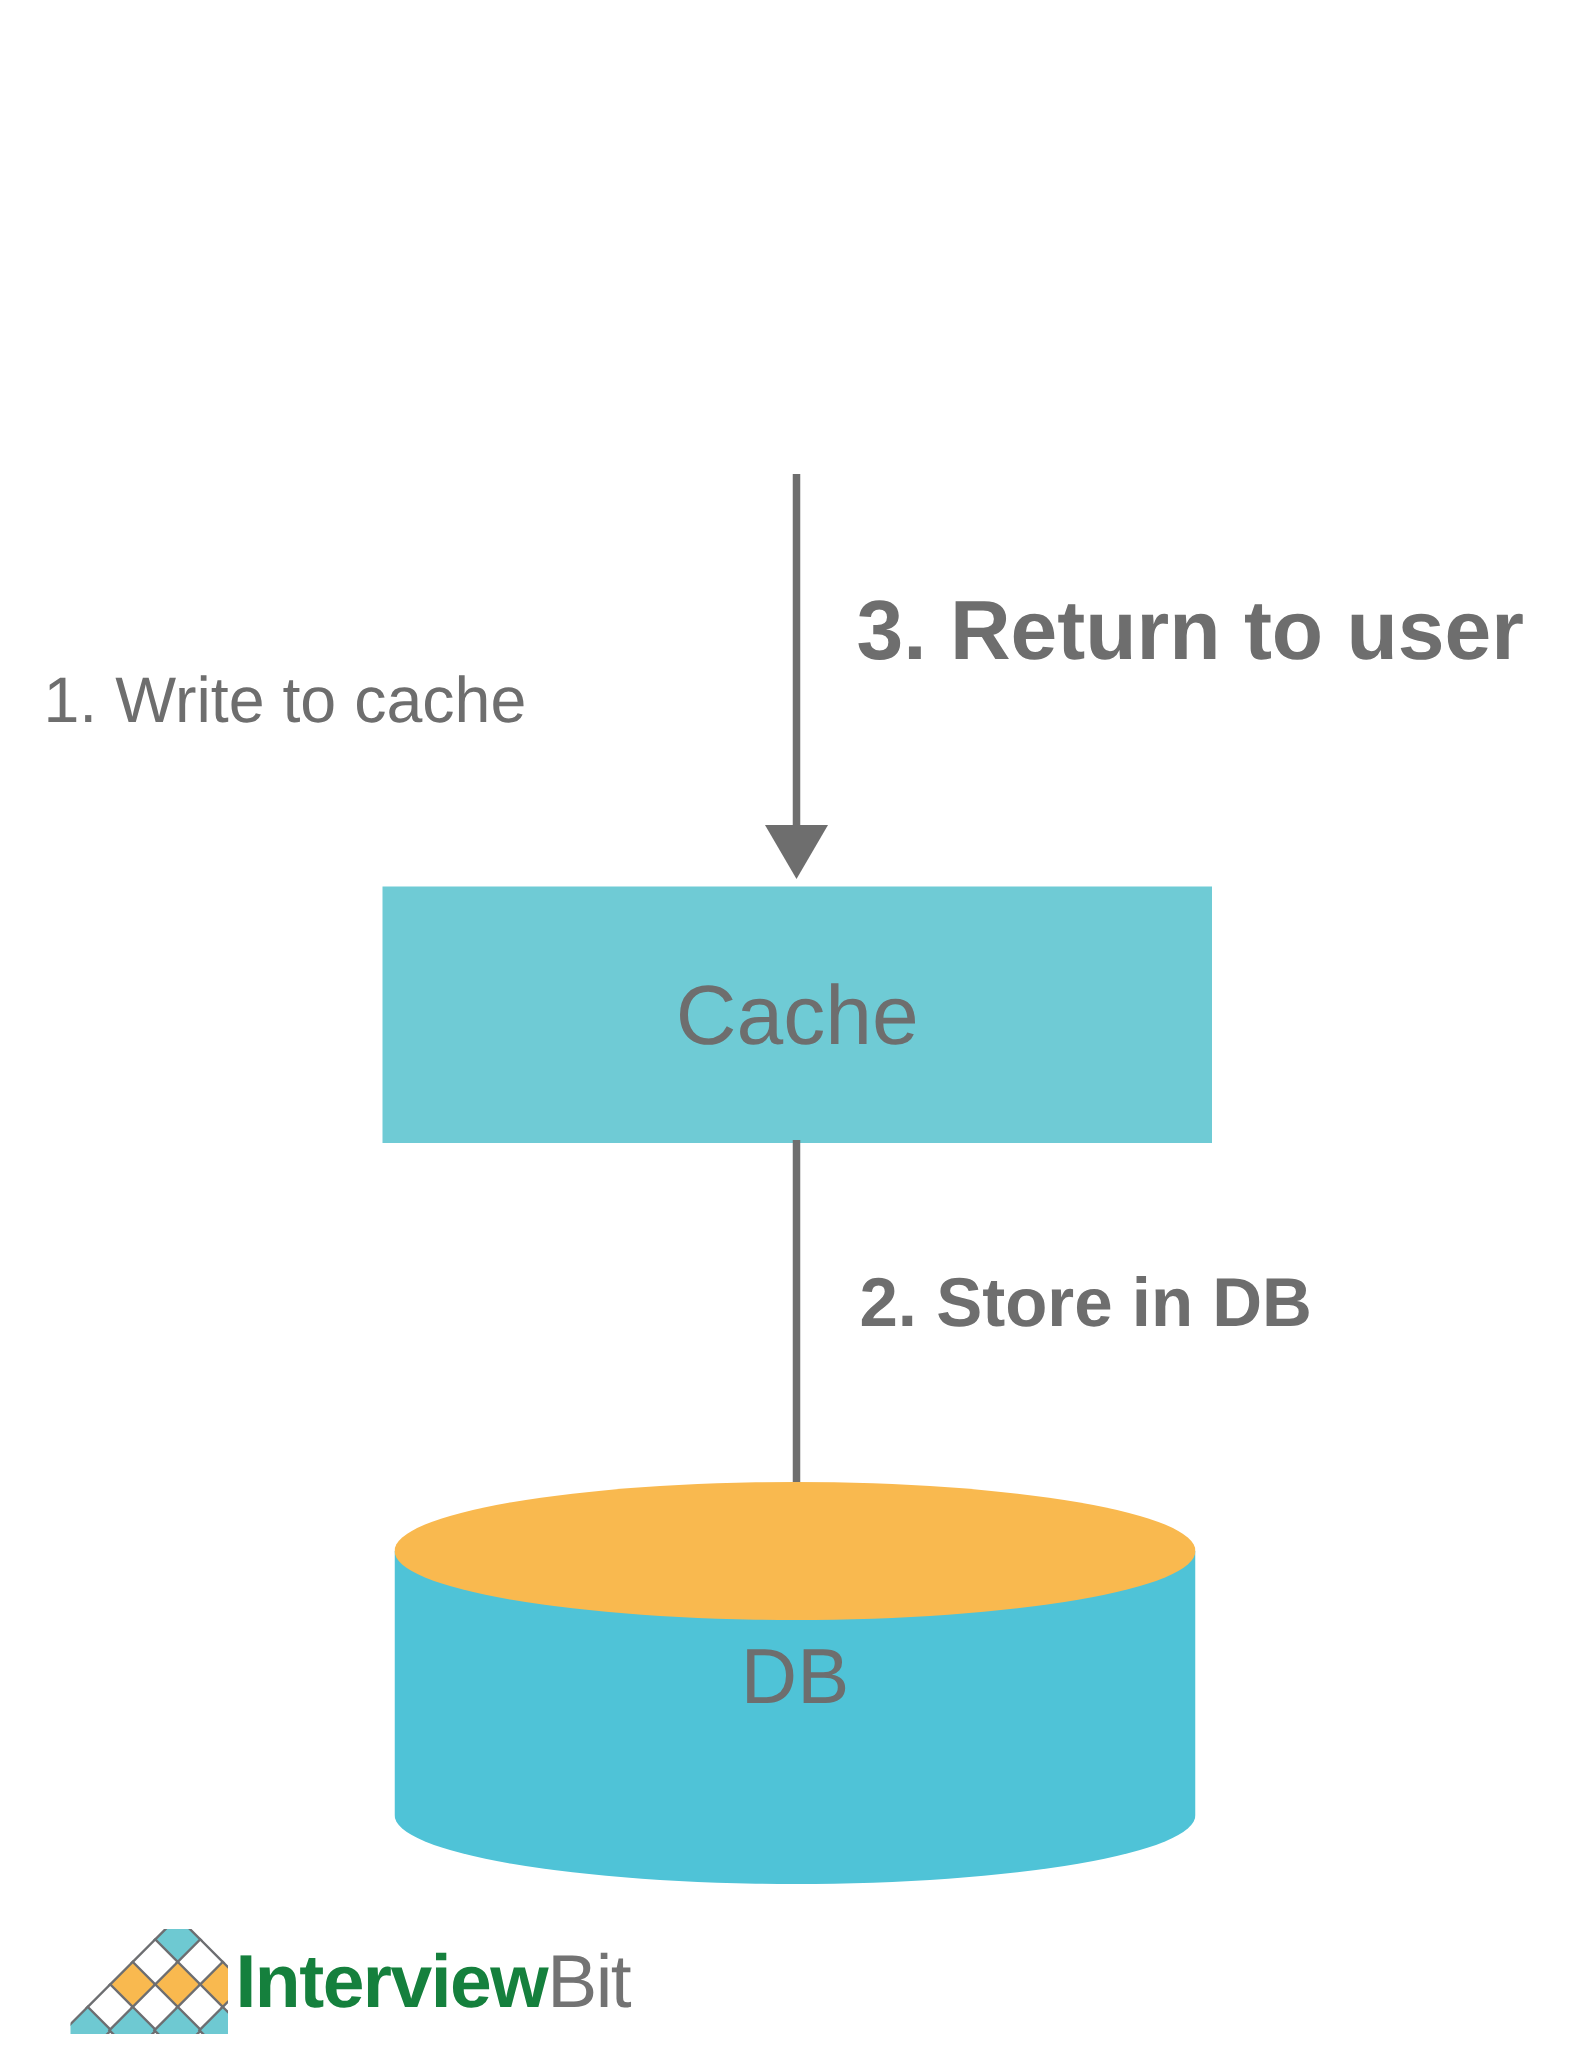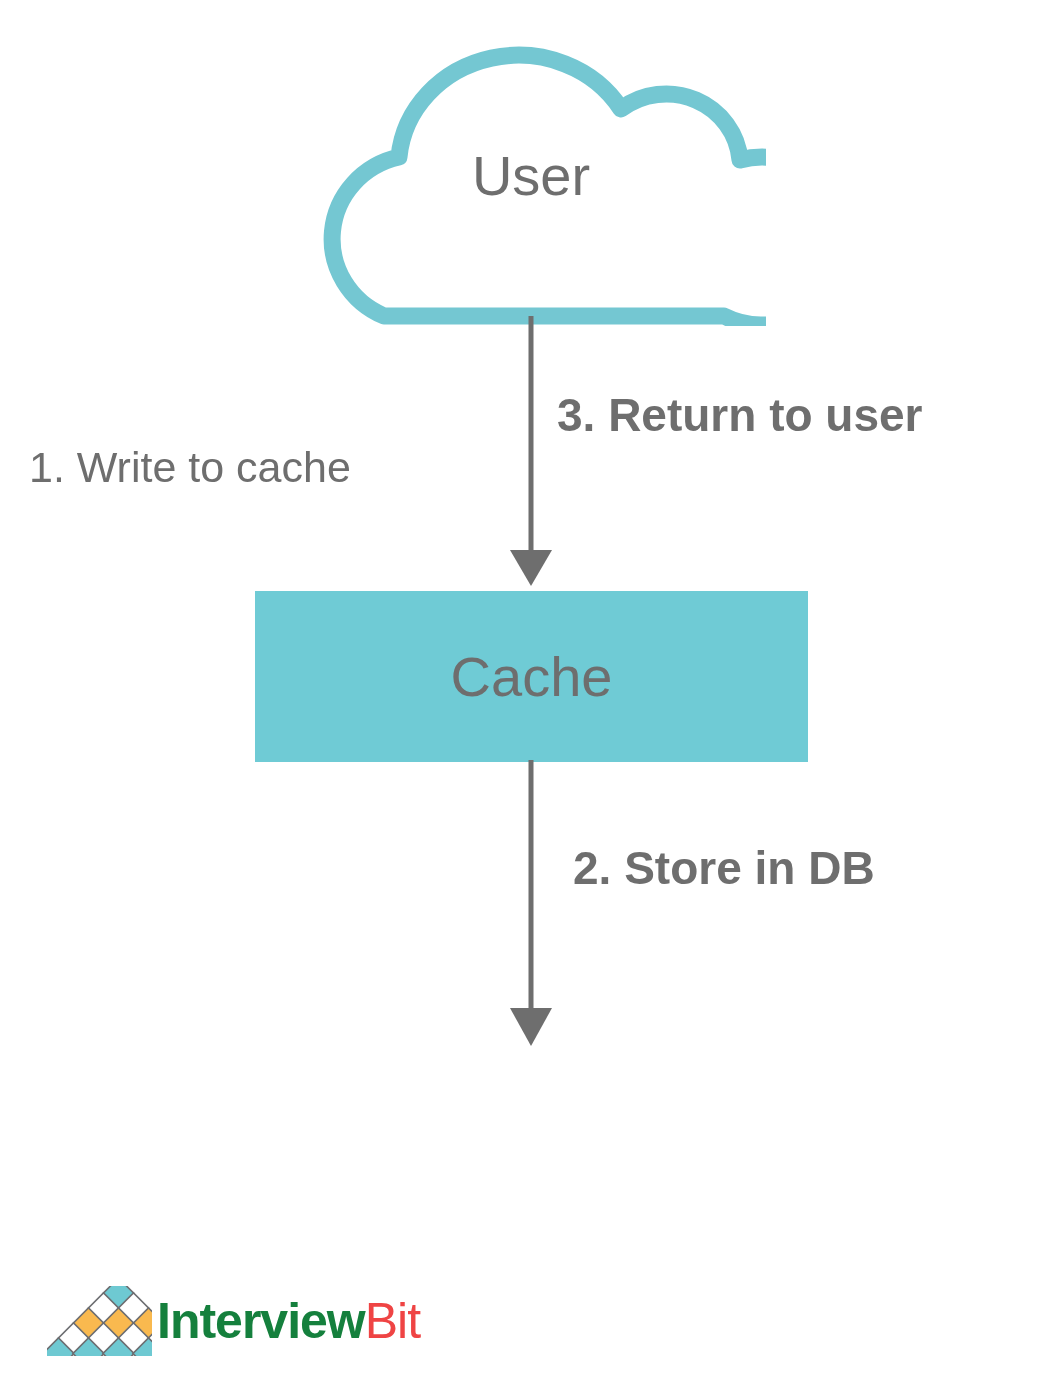--- a/index.html
+++ b/index.html
@@ -94,23 +94,23 @@
 
   
   #step1-label {
     left: 29px;
     top: 446px;
     font-size: 43px;
     font-weight: 400;
     text-align: center;
   }
   #step3-label {
-    left: 557px;
+    left: 571px;
     top: 392px;
-    font-size: 46px;
+    font-size: 56px;
     font-weight: 700;
     text-align: center;
   }
   #step2-label {
     left: 573px;
     top: 845px;
     font-size: 46px;
     font-weight: 700;
   }
 
@@ -137,70 +137,63 @@
     font-size: 50px;
     line-height: 62px;
     white-space: nowrap;
   }
   #logo-word-primary {
     color: #15803d;
     font-weight: 700;
     letter-spacing: -1px;
   }
   #logo-word-secondary {
-    color: #ef4444;
+    color: #737373;
     font-weight: 300;
     letter-spacing: -1px;
   }
 </style>
 </head>
 <body>
 
 <div id="canvas">
 
-  <div id="cloud-node">
-    <svg width="470" height="300" viewBox="0 0 470 300">
-      <path d="M 117 125
-               C 117 64 163 20 222 20
-               C 268 20 307 47 321 89
-               C 334 76 352 69 371 69
-               C 409 69 440 98 443 135
-               C 443 135 443 136 443 137
-               C 443 137 444 137 445 137
-               C 421 140 403 160 403 184" fill="none" stroke="none"></path>
-      <path d="M 103 131
-               A 120 112 0 0 1 325 83
-               A 74 72 0 0 1 444 134
-               A 84 84 0 1 1 428 290
-               L 88 290
-               A 86 84 0 0 1 103 131
-               Z" fill="#ffffff" stroke="#74c7d2" stroke-width="17" stroke-linejoin="round" stroke-linecap="round"></path>
-    </svg>
-    <div class="diagram-text" id="user-label">User</div>
-  </div>
 
   <svg class="arrow-svg" id="arrow-user-cache" width="56" height="270" viewBox="0 0 56 270">
     <line x1="28" y1="0" x2="28" y2="244" stroke="#6e6e6e" stroke-width="5"></line>
     <polygon points="28,270 7,234 49,234" fill="#6e6e6e"></polygon>
   </svg>
 
   <div class="diagram-text" id="step1-label">1. Write to cache</div>
   <div class="diagram-text" id="step3-label">3. Return to user</div>
 
   <div id="cache-node">
     <div class="diagram-text" id="cache-label">Cache</div>
   </div>
 
   <svg class="arrow-svg" id="arrow-cache-db" width="56" height="286" viewBox="0 0 56 286">
     <line x1="28" y1="0" x2="28" y2="258" stroke="#6e6e6e" stroke-width="5"></line>
     <polygon points="28,286 7,248 49,248" fill="#6e6e6e"></polygon>
   </svg>
 
   <div class="diagram-text" id="step2-label">2. Store in DB</div>
 
+  <div id="db-node">
+    <svg width="534" height="268" viewBox="0 0 534 268">
+
+      <path d="M 0 46
+               L 0 222
+               A 267 46 0 0 0 534 222
+               L 534 46
+               Z" fill="#4fc3d7"></path>
+
+      <ellipse cx="267" cy="46" rx="267" ry="46" fill="#f9b94f"></ellipse>
+    </svg>
+    <div class="diagram-text" id="db-label">DB</div>
+  </div>
 
   <div id="brand-logo">
     <div id="logo-mark">
       <svg width="105" height="70" viewBox="0 0 105 70">
         <g stroke="#6d6e71" stroke-width="1.6" stroke-linejoin="miter">
 
           <rect x="60.5" y="-3.5" width="22" height="22" transform="rotate(45 71.5 7.5)" fill="#6ec9d2"></rect>
 
           <rect x="45.5" y="11.5" width="22" height="22" transform="rotate(45 56.5 22.5)" fill="#ffffff"></rect>
           <rect x="75.5" y="11.5" width="22" height="22" transform="rotate(45 86.5 22.5)" fill="#ffffff"></rect>

